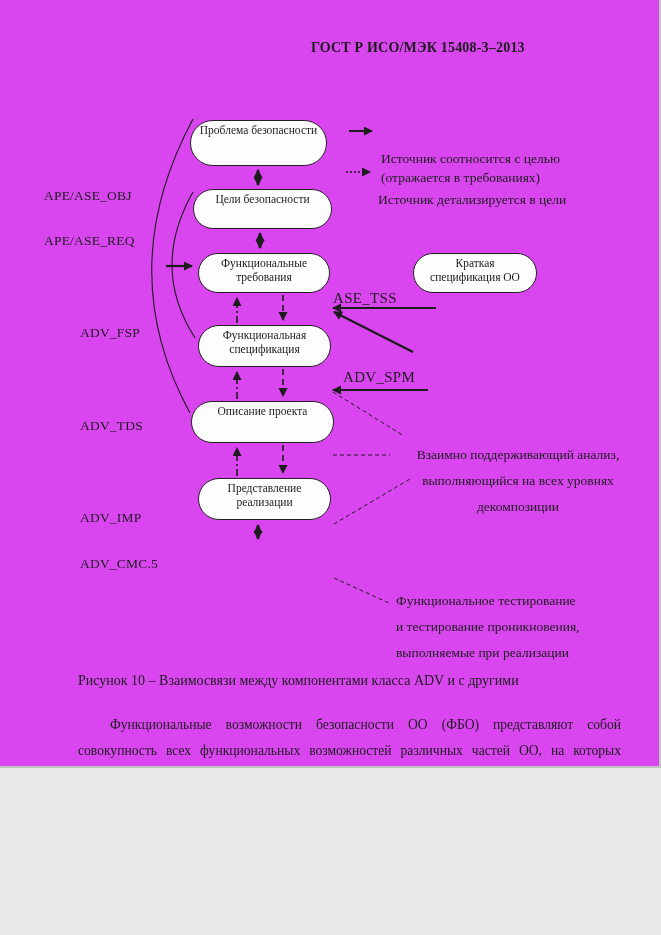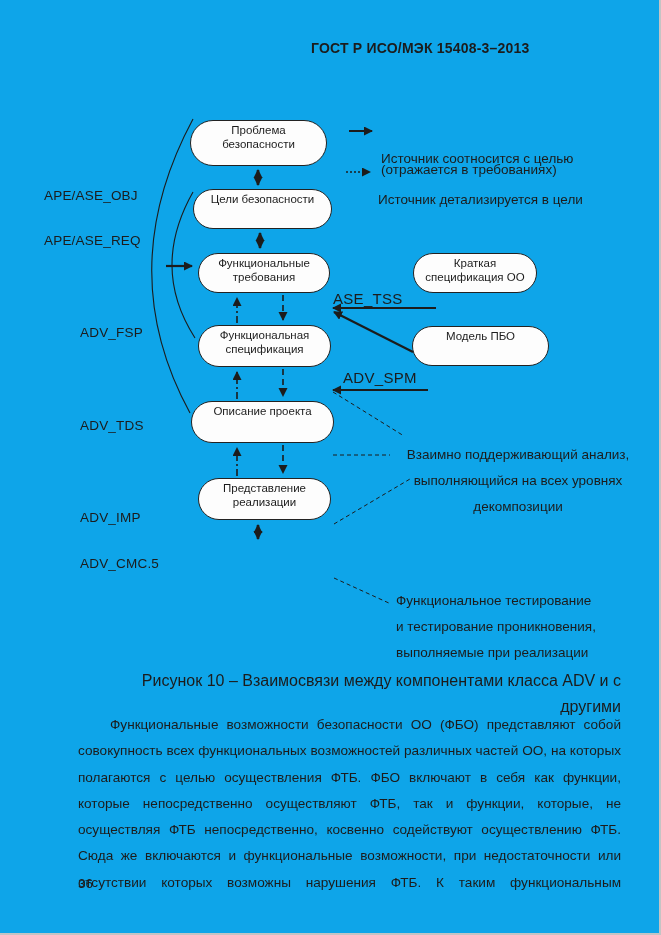--- a/index.html
+++ b/index.html
@@ -1,20 +1,20 @@
 <!DOCTYPE html>
 <html><head>
 <meta charset="utf-8">
 <style>
   html,body{margin:0;padding:0;background:#e9e9e9;}
   .page{
     position:relative;
-    width:661px;height:935px;
-    background:#0ea5e9;
-    font-family:Liberation Sans, sans-serif;
+    width:661px;height:768px;
+    background:#d946ef;
+    font-family:Liberation Serif, serif;
     color:#1c1c1c;
     overflow:hidden;
     border-right:2px solid #c4c4c4;
     border-bottom:2px solid #c4c4c4;
     box-sizing:border-box;
   }
   .hdr{
     position:absolute;left:311px;top:40px;
     font-size:14px;font-weight:bold;letter-spacing:.2px;
     white-space:nowrap;
@@ -43,21 +43,21 @@
   .legendText{
     position:absolute;font-size:13.5px;white-space:nowrap;margin-top:28px;
   }
   .annot{
     position:absolute;font-size:13.5px;line-height:26px;margin-top:8px;
   }
   .annot div{white-space:nowrap;}
   .annot.center{text-align:center;}
   .caption{
     position:absolute;left:78px;top:668px;width:543px;
-    font-size:16px;line-height:26px;text-align:right;
+    font-size:14px;line-height:26px;text-align:left;
   }
   .bodyText{
     position:absolute;left:78px;top:712px;width:543px;
     font-size:13.6px;line-height:26.3px;
     text-align:justify;text-align-last:justify;
     text-indent:32px;
   }
   .pageNum{
     position:absolute;left:78px;top:876px;font-size:13.5px;
   }
@@ -118,42 +118,39 @@
   </div>
   <div class="box" style="left:198px;top:253px;width:132px;height:40px;border-radius:20px">
     <span>Функциональные требования</span>
   </div>
   <div class="box" style="left:413px;top:253px;width:124px;height:40px;border-radius:20px">
     <span>Краткая спецификация ОО</span>
   </div>
   <div class="box" style="left:198px;top:325px;width:133px;height:42px;border-radius:21px">
     <span>Функциональная спецификация</span>
   </div>
-  <div class="box" style="left:412px;top:326px;width:137px;height:40px;border-radius:20px">
-    <span>Модель ПБО</span>
-  </div>
   <div class="box" style="left:191px;top:401px;width:143px;height:42px;border-radius:21px">
     <span>Описание проекта</span>
   </div>
   <div class="box" style="left:198px;top:478px;width:133px;height:42px;border-radius:21px">
     <span>Представление реализации</span>
   </div>
 
   <div class="sideLabel" style="left:44px;top:188px">APE/ASE_OBJ</div>
   <div class="sideLabel" style="left:44px;top:233px">APE/ASE_REQ</div>
   <div class="sideLabel" style="left:80px;top:325px">ADV_FSP</div>
   <div class="sideLabel" style="left:80px;top:418px">ADV_TDS</div>
   <div class="sideLabel" style="left:80px;top:510px">ADV_IMP</div>
   <div class="sideLabel" style="left:80px;top:556px">ADV_CMC.5</div>
 
   <div class="midLabel" style="left:333px;top:290px">ASE_TSS</div>
   <div class="midLabel" style="left:343px;top:369px">ADV_SPM</div>
 
   <div class="legendText" style="left:381px;top:123px">Источник соотносится с целью</div>
-  <div class="legendText" style="left:381px;top:134px">(отражается в требованиях)</div>
+  <div class="legendText" style="left:381px;top:142px">(отражается в требованиях)</div>
   <div class="legendText" style="left:378px;top:164px">Источник детализируется в цели</div>
 
   <div class="annot center" style="left:396px;top:434px;width:244px">
     <div>Взаимно поддерживающий анализ,</div>
     <div>выполняющийся на всех уровнях</div>
     <div>декомпозиции</div>
   </div>
   <div class="annot" style="left:396px;top:580px;width:240px">
     <div>Функциональное тестирование</div>
     <div>и тестирование проникновения,</div>

